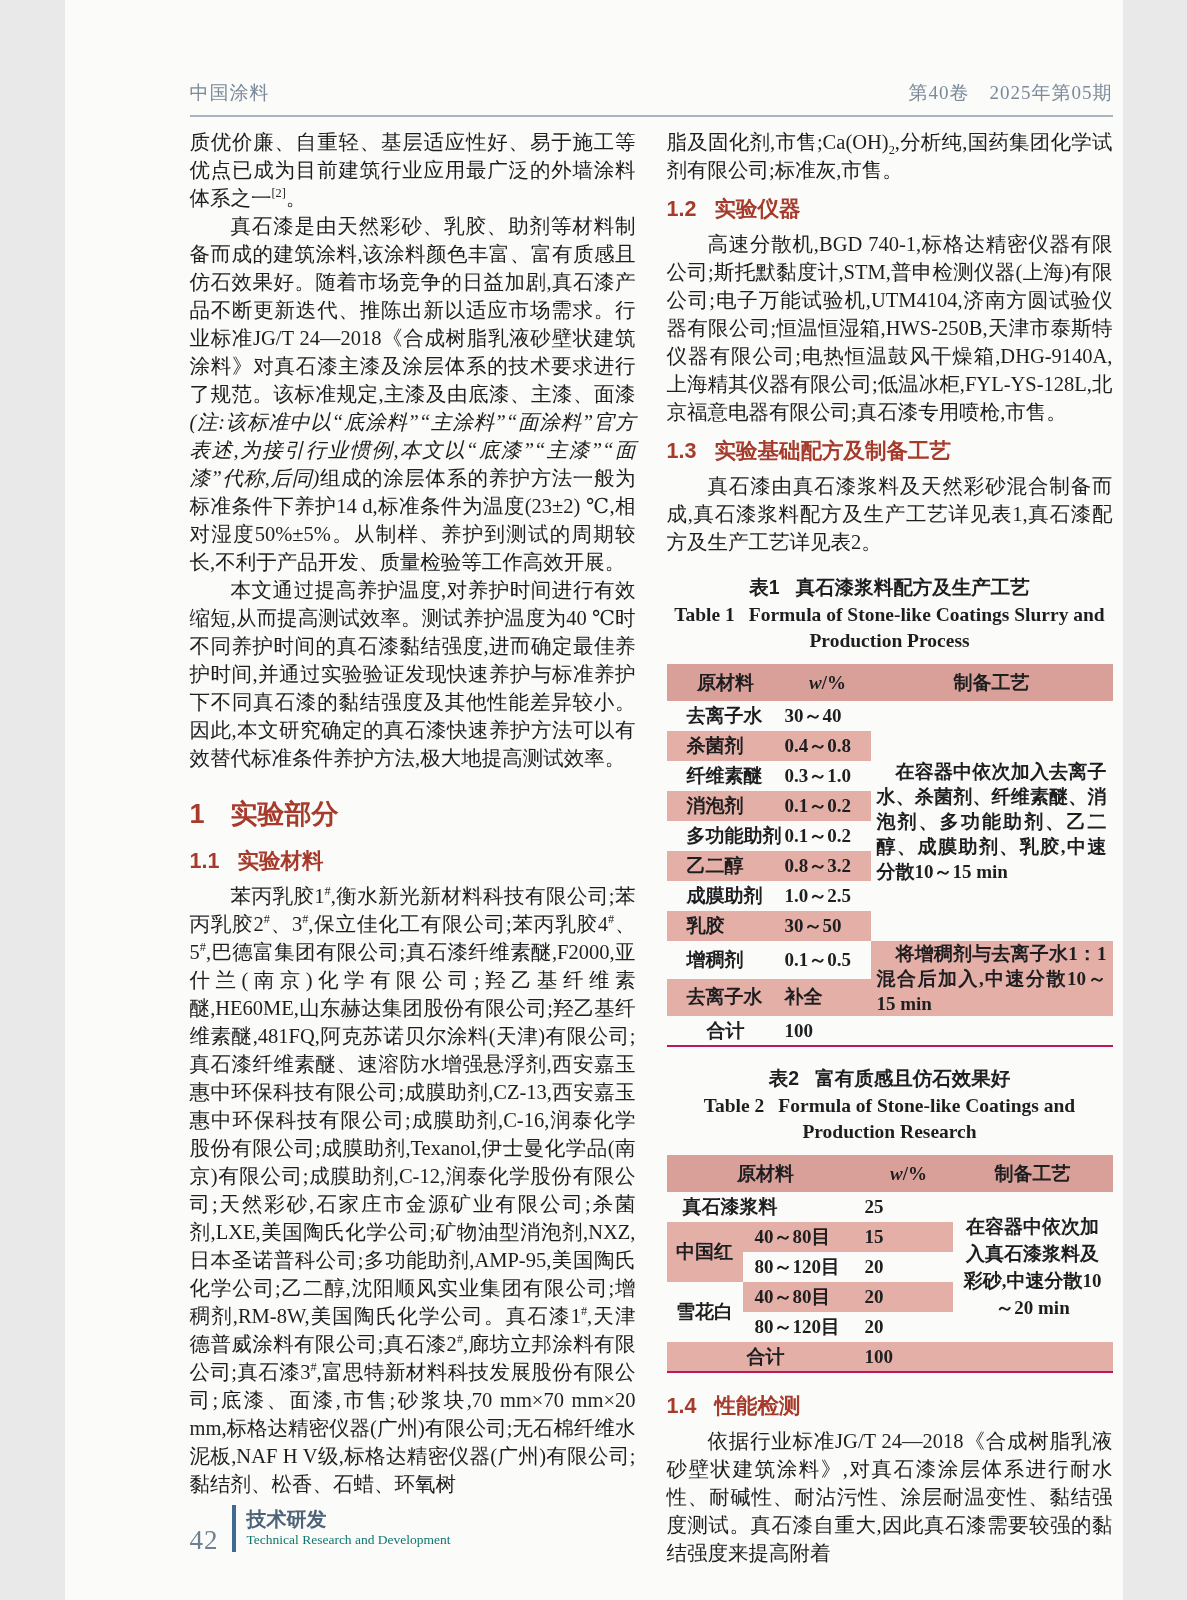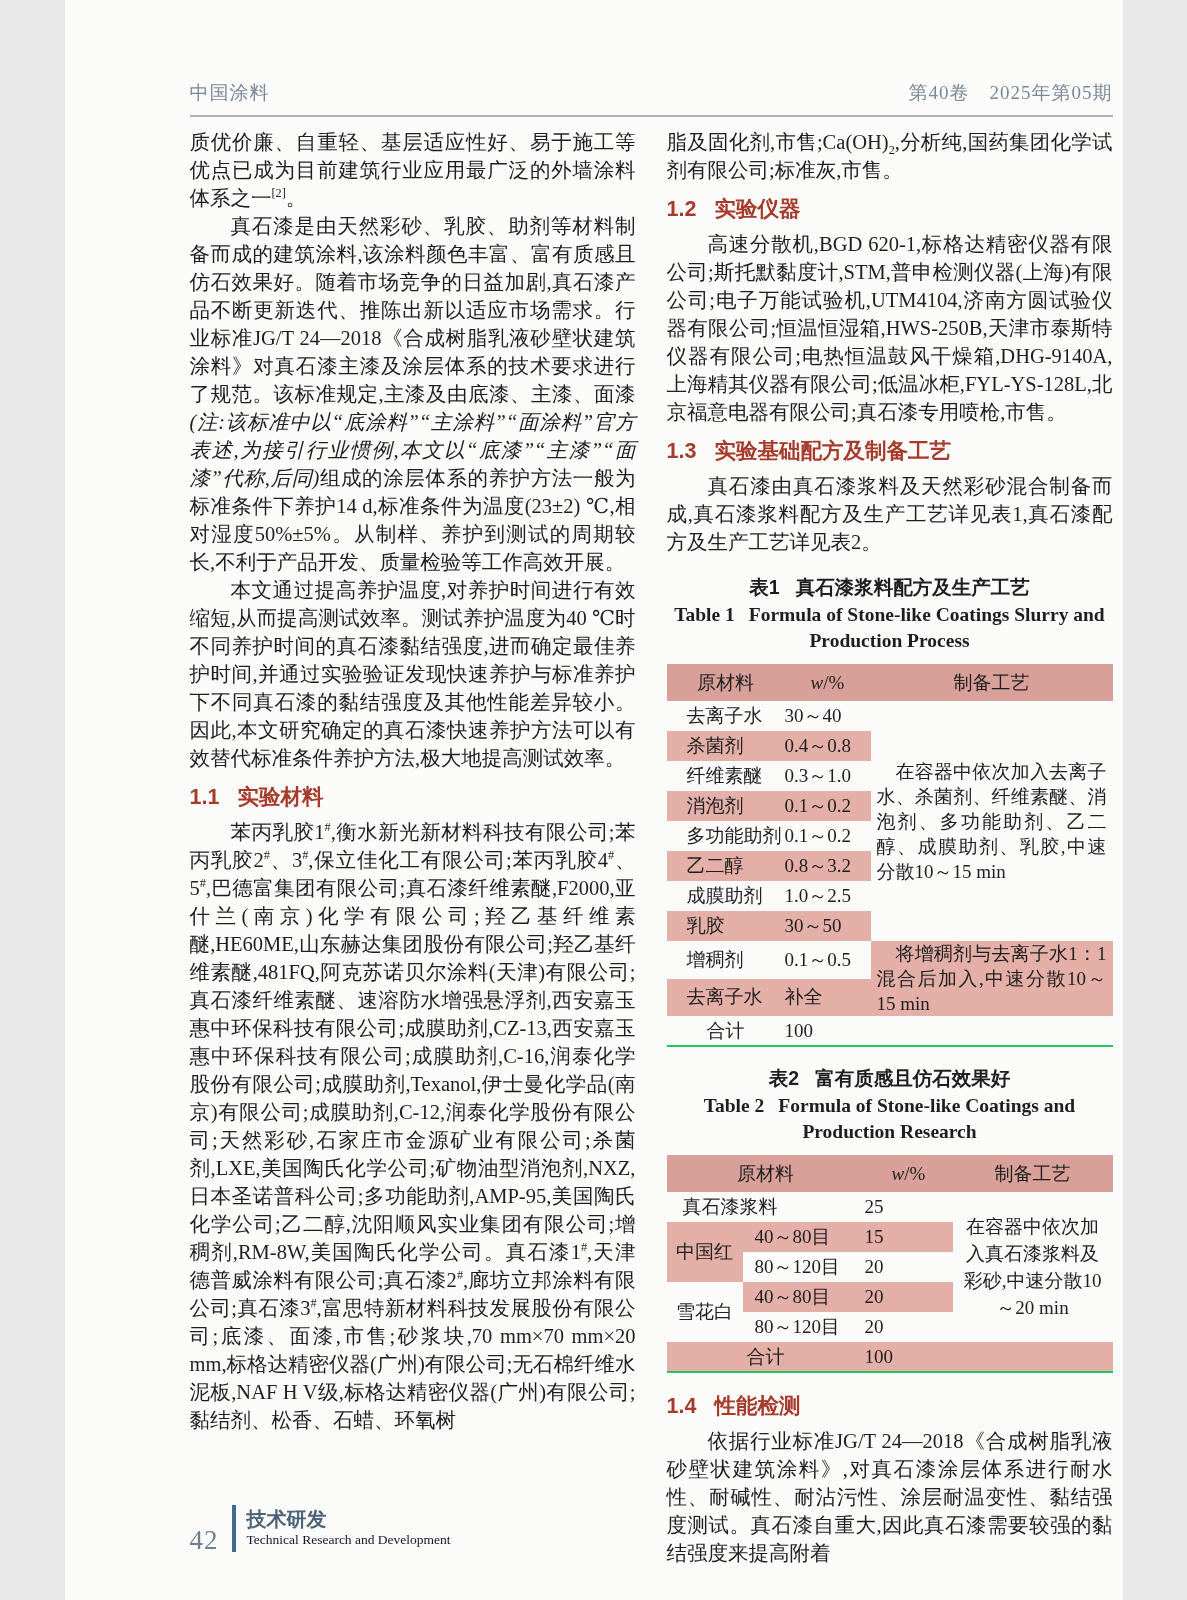--- a/index.html
+++ b/index.html
@@ -47,68 +47,71 @@
   .cap-cn{
     text-align:center;font-family:"Liberation Sans","DejaVu Sans",sans-serif;
     font-weight:bold;font-size:19.5px;margin-top:18px;line-height:26px;
   }
   .cap-cn .cap-title{margin-left:16px;}
   .cap-en{
     text-align:center;font-weight:bold;font-size:19.5px;line-height:26px;margin:2px 0 10px 0;
   }
   .cap-en .cap-title{margin-left:14px;}
   
-  table.tbl{width:100%;border-collapse:collapse;border-bottom:2px solid #22c55e;margin-bottom:4px;}
+  table.tbl{width:100%;border-collapse:collapse;border-bottom:2px solid #be185d;margin-bottom:4px;font-weight:bold;}
   table.tbl td{height:30px;font-size:19px;vertical-align:middle;}
   table.tbl tr.hdr td{height:37px;background:var(--pink-header);text-align:center;}
   td.pink{background:var(--pink-row);}
   td.mat{padding-left:20px;}
   td.val{text-align:left;}
   td.ctr{text-align:center;}
   td.grain{padding-left:12px;}
   .proc-text{padding:0 6px;font-size:19px;line-height:25px;text-align:justify;text-indent:1em;}
   .proc-ctr{padding:0 8px;font-size:19px;line-height:27px;text-align:center;}
   
   .footer{position:absolute;left:125px;top:1501px;display:flex;align-items:center;}
   .pageno{font-size:27px;color:#6d7f91;margin-right:13px;letter-spacing:1px;margin-top:24px;}
   .fbar{width:4px;height:47px;background:#3f6b93;margin-right:11px;}
   .fcn{font-family:"Liberation Sans","DejaVu Sans",sans-serif;font-weight:bold;font-size:20px;color:#4d6377;line-height:23px;}
-  .fen{font-size:13.5px;color:#0f172a;line-height:18px;}
+  .fen{font-size:13.5px;color:#0f766e;line-height:18px;}
 </style>
 </head>
 <body>
 
 <div class="sheet">
 
   <div class="page-header">
     <span>中国涂料</span>
     <span>第40卷　2025年第05期</span>
   </div>
 
   <div class="columns">
 
     <div class="col">
       <p><span>质优价廉、自重轻、基层适应性好、易于施工等优点已成为目前建筑行业应用最广泛的外墙涂料体系之一</span><sup>[2]</sup><span>。</span></p>
       <p class="ind"><span>真石漆是由天然彩砂、乳胶、助剂等材料制备而成的建筑涂料,该涂料颜色丰富、富有质感且仿石效果好。随着市场竞争的日益加剧,真石漆产品不断更新迭代、推陈出新以适应市场需求。行业标准JG/T 24—2018《合成树脂乳液砂壁状建筑涂料》对真石漆主漆及涂层体系的技术要求进行了规范。该标准规定,主漆及由底漆、主漆、面漆</span><span class="ital">(注:该标准中以“底涂料”“主涂料”“面涂料”官方表述,为接引行业惯例,本文以“底漆”“主漆”“面漆”代称,后同)</span><span>组成的涂层体系的养护方法一般为标准条件下养护14 d,标准条件为温度(23±2) ℃,相对湿度50%±5%。从制样、养护到测试的周期较长,不利于产品开发、质量检验等工作高效开展。</span></p>
       <p class="ind"><span>本文通过提高养护温度,对养护时间进行有效缩短,从而提高测试效率。测试养护温度为40 ℃时不同养护时间的真石漆黏结强度,进而确定最佳养护时间,并通过实验验证发现快速养护与标准养护下不同真石漆的黏结强度及其他性能差异较小。因此,本文研究确定的真石漆快速养护方法可以有效替代标准条件养护方法,极大地提高测试效率。</span></p>
 
+      <div class="sec1">
+        <span class="sec-num">1</span><span>实验部分</span>
+      </div>
       <div class="sec2">
         <span class="sec-num">1.1</span><span>实验材料</span>
       </div>
 
       <p class="ind"><span>苯丙乳胶1</span><sup>#</sup><span>,衡水新光新材料科技有限公司;苯丙乳胶2</span><sup>#</sup><span>、3</span><sup>#</sup><span>,保立佳化工有限公司;苯丙乳胶4</span><sup>#</sup><span>、5</span><sup>#</sup><span>,巴德富集团有限公司;真石漆纤维素醚,F2000,亚什兰(南京)化学有限公司;羟乙基纤维素醚,HE60ME,山东赫达集团股份有限公司;羟乙基纤维素醚,481FQ,阿克苏诺贝尔涂料(天津)有限公司;真石漆纤维素醚、速溶防水增强悬浮剂,西安嘉玉惠中环保科技有限公司;成膜助剂,CZ-13,西安嘉玉惠中环保科技有限公司;成膜助剂,C-16,润泰化学股份有限公司;成膜助剂,Texanol,伊士曼化学品(南京)有限公司;成膜助剂,C-12,润泰化学股份有限公司;天然彩砂,石家庄市金源矿业有限公司;杀菌剂,LXE,美国陶氏化学公司;矿物油型消泡剂,NXZ,日本圣诺普科公司;多功能助剂,AMP-95,美国陶氏化学公司;乙二醇,沈阳顺风实业集团有限公司;增稠剂,RM-8W,美国陶氏化学公司。真石漆1</span><sup>#</sup><span>,天津德普威涂料有限公司;真石漆2</span><sup>#</sup><span>,廊坊立邦涂料有限公司;真石漆3</span><sup>#</sup><span>,富思特新材料科技发展股份有限公司;底漆、面漆,市售;砂浆块,70 mm×70 mm×20 mm,标格达精密仪器(广州)有限公司;无石棉纤维水泥板,NAF H V级,标格达精密仪器(广州)有限公司;黏结剂、松香、石蜡、环氧树</span></p>
     </div>
 
     <div class="col">
       <p><span>脂及固化剂,市售;Ca(OH)</span><sub>2</sub><span>,分析纯,国药集团化学试剂有限公司;标准灰,市售。</span></p>
 
       <div class="sec2">
         <span class="sec-num">1.2</span><span>实验仪器</span>
       </div>
-      <p class="ind"><span>高速分散机,BGD 620-1,标格达精密仪器有限公司;斯托默黏度计,STM,普申检测仪器(上海)有限公司;电子万能试验机,UTM4104,济南方圆试验仪器有限公司;恒温恒湿箱,HWS-250B,天津市泰斯特仪器有限公司;电热恒温鼓风干燥箱,DHG-9140A,上海精其仪器有限公司;低温冰柜,FYL-YS-128L,北京福意电器有限公司;真石漆专用喷枪,市售。</span></p>
+      <p class="ind"><span>高速分散机,BGD 740-1,标格达精密仪器有限公司;斯托默黏度计,STM,普申检测仪器(上海)有限公司;电子万能试验机,UTM4104,济南方圆试验仪器有限公司;恒温恒湿箱,HWS-250B,天津市泰斯特仪器有限公司;电热恒温鼓风干燥箱,DHG-9140A,上海精其仪器有限公司;低温冰柜,FYL-YS-128L,北京福意电器有限公司;真石漆专用喷枪,市售。</span></p>
 
       <div class="sec2">
         <span class="sec-num">1.3</span><span>实验基础配方及制备工艺</span>
       </div>
       <p class="ind"><span>真石漆由真石漆浆料及天然彩砂混合制备而成,真石漆浆料配方及生产工艺详见表1,真石漆配方及生产工艺详见表2。</span></p>
 
       <div class="cap-cn">
         <span>表1</span><span class="cap-title">真石漆浆料配方及生产工艺</span>
       </div>
       <div class="cap-en">

